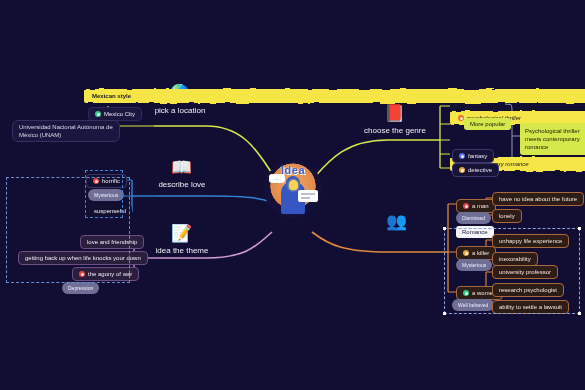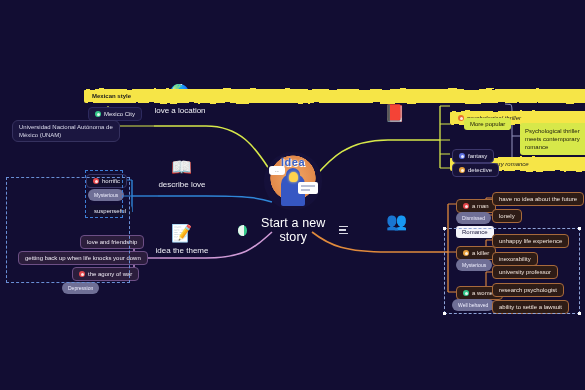--- a/index.html
+++ b/index.html
@@ -103,57 +103,49 @@
     <path d="M512,136 L520,136" stroke="#8b8bb5" stroke-width="1.1" fill="none"></path>
 
     <path d="M388,252 L448,252" stroke="#e08a3c" stroke-width="1.6" fill="none"></path>
     <path d="M448,204 L448,292" stroke="#e08a3c" stroke-width="1.3" fill="none"></path>
     <path d="M448,204 L456,204 M448,252 L456,252 M448,292 L456,292" stroke="#e08a3c" stroke-width="1.1" fill="none"></path>
     <path d="M486,198 L486,215 M486,198 L492,198 M486,215 L492,215 M486,204 L482,204" stroke="#e08a3c" stroke-width="1.1" fill="none"></path>
     <path d="M486,240 L486,258 M486,240 L492,240 M486,258 L492,258 M486,249 L482,249" stroke="#e08a3c" stroke-width="1.1" fill="none"></path>
     <path d="M486,272 L486,306 M486,272 L492,272 M486,289 L492,289 M486,306 L492,306 M486,289 L482,289" stroke="#e08a3c" stroke-width="1.1" fill="none"></path>
   </svg>
 
-  <div class="root" style="left:238px;top:152px;width:110px;">
+  <div class="root" style="left:238px;top:160px;width:110px;">
     <div class="art">
       <div class="word">Idea</div>
       <div class="bub1">...</div>
       <div class="head"></div>
       <div class="body"></div>
       <div class="bulb"></div>
       <div class="bub2"></div>
     </div>
-    <div class="rowline">
-      <span class="rdot"></span>
-      <span class="rtitle">Start a new story</span>
-      <span class="rmenu">
-          <i></i>
-          <i></i>
-          <i></i>
-        </span>
-    </div>
   </div>
 
   <div class="branch" style="left:142px;top:84px;width:76px;">
     <div class="ico">🌎</div>
-    <div class="lbl">love a location</div>
+    <div class="lbl">pick a location</div>
   </div>
 
   <div class="branch" style="left:144px;top:158px;width:76px;">
     <div class="ico">📖</div>
     <div class="lbl">describe love</div>
   </div>
 
   <div class="branch" style="left:144px;top:224px;width:76px;">
     <div class="ico">📝</div>
     <div class="lbl">idea the theme</div>
   </div>
 
   <div class="branch" style="left:352px;top:104px;width:86px;">
     <div class="ico">📕</div>
+    <div class="lbl">choose the genre</div>
   </div>
 
   <div class="branch" style="left:352px;top:212px;width:90px;">
     <div class="ico">👥</div>
   </div>
 
   <div class="node hl" style="left:86px;top:90px;">
     <span class="hlbg"></span>
     <span class="chip txt" style="color:#1c1c1c;font-weight:bold;">
       <span>Mexican style</span>

